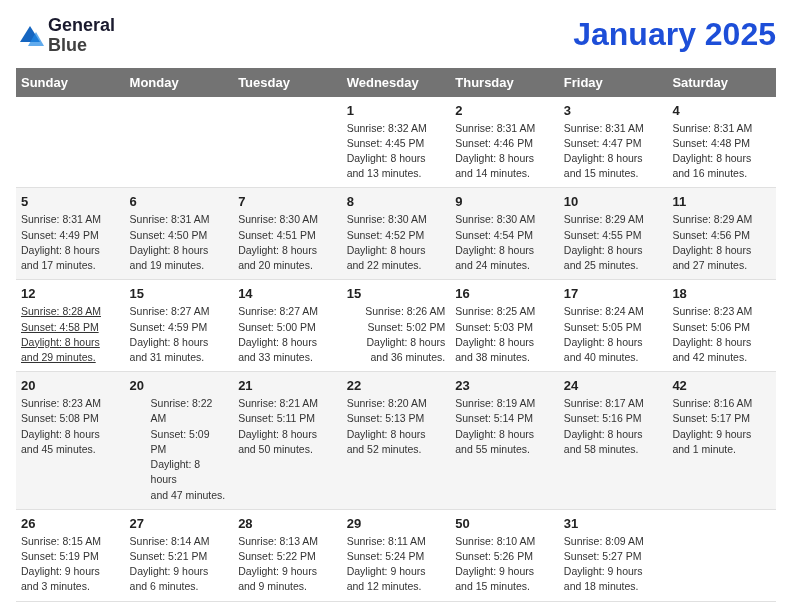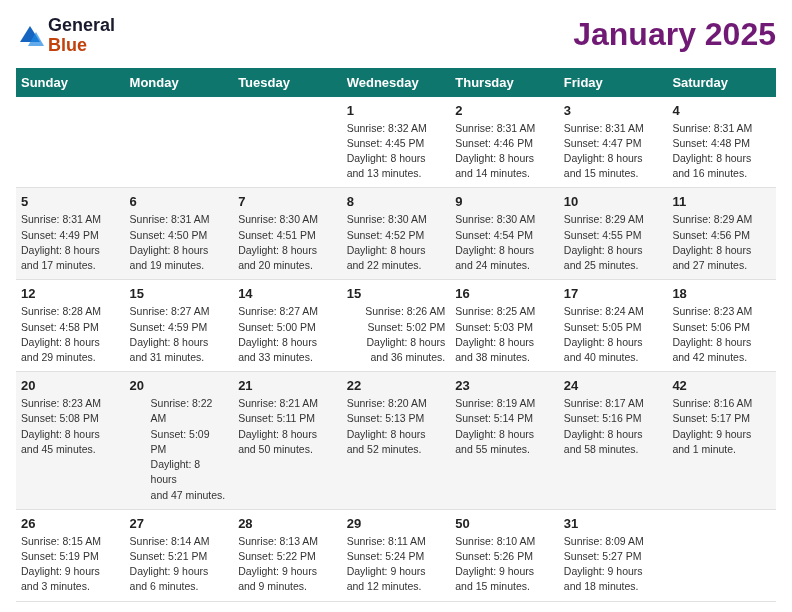--- a/index.html
+++ b/index.html
@@ -20,43 +20,43 @@
       display: flex;
       align-items: center;
       gap: 4px;
     }
     .logo-text {
       font-size: 18px;
       font-weight: bold;
       line-height: 1.1;
     }
     .logo-text span.general { color: #1a1a2e; }
-    .logo-text span.blue { color: #c2410c; }
+    .logo-text span.blue { color: #404040; }
     .logo-icon {
       width: 28px;
       height: 28px;
     }
     .title-block { text-align: right; }
     .month-title {
       font-size: 32px;
       font-weight: bold;
-      color: #701a75;
+      color: #1d4ed8;
       text-align: right;
     }
     .location {
       font-size: 15px;
       color: #444;
     }
     table {
       width: 100%;
       border-collapse: collapse;
       table-layout: fixed;
     }
     thead tr th {
-      background-color: #0f766e;
+      background-color: #737373;
       color: #fff;
       font-size: 13px;
       font-weight: bold;
       padding: 7px 5px;
       text-align: left;
     }
     tbody tr td {
       vertical-align: top;
       padding: 6px 5px;
       font-size: 11px;
@@ -193,21 +193,21 @@
           <div class="day-num">11</div>
           <div class="cell-content" style="white-space: pre-line;">Sunrise: 8:29 AM
 Sunset: 4:56 PM
 Daylight: 8 hours
 and 27 minutes.</div>
         </td>
       </tr>
       <tr>
         <td>
           <div class="day-num">12</div>
-          <div class="cell-content" style="white-space: pre-line;">Sunrise: 8:28 AM
+          <div class="cell-content" style="white-space: pre-line; text-decoration: underline;">Sunrise: 8:28 AM
 Sunset: 4:58 PM
 Daylight: 8 hours
 and 29 minutes.</div>
         </td>
         <td>
           <div class="day-num">15</div>
           <div class="cell-content" style="white-space: pre-line;">Sunrise: 8:27 AM
 Sunset: 4:59 PM
 Daylight: 8 hours
 and 31 minutes.</div>

